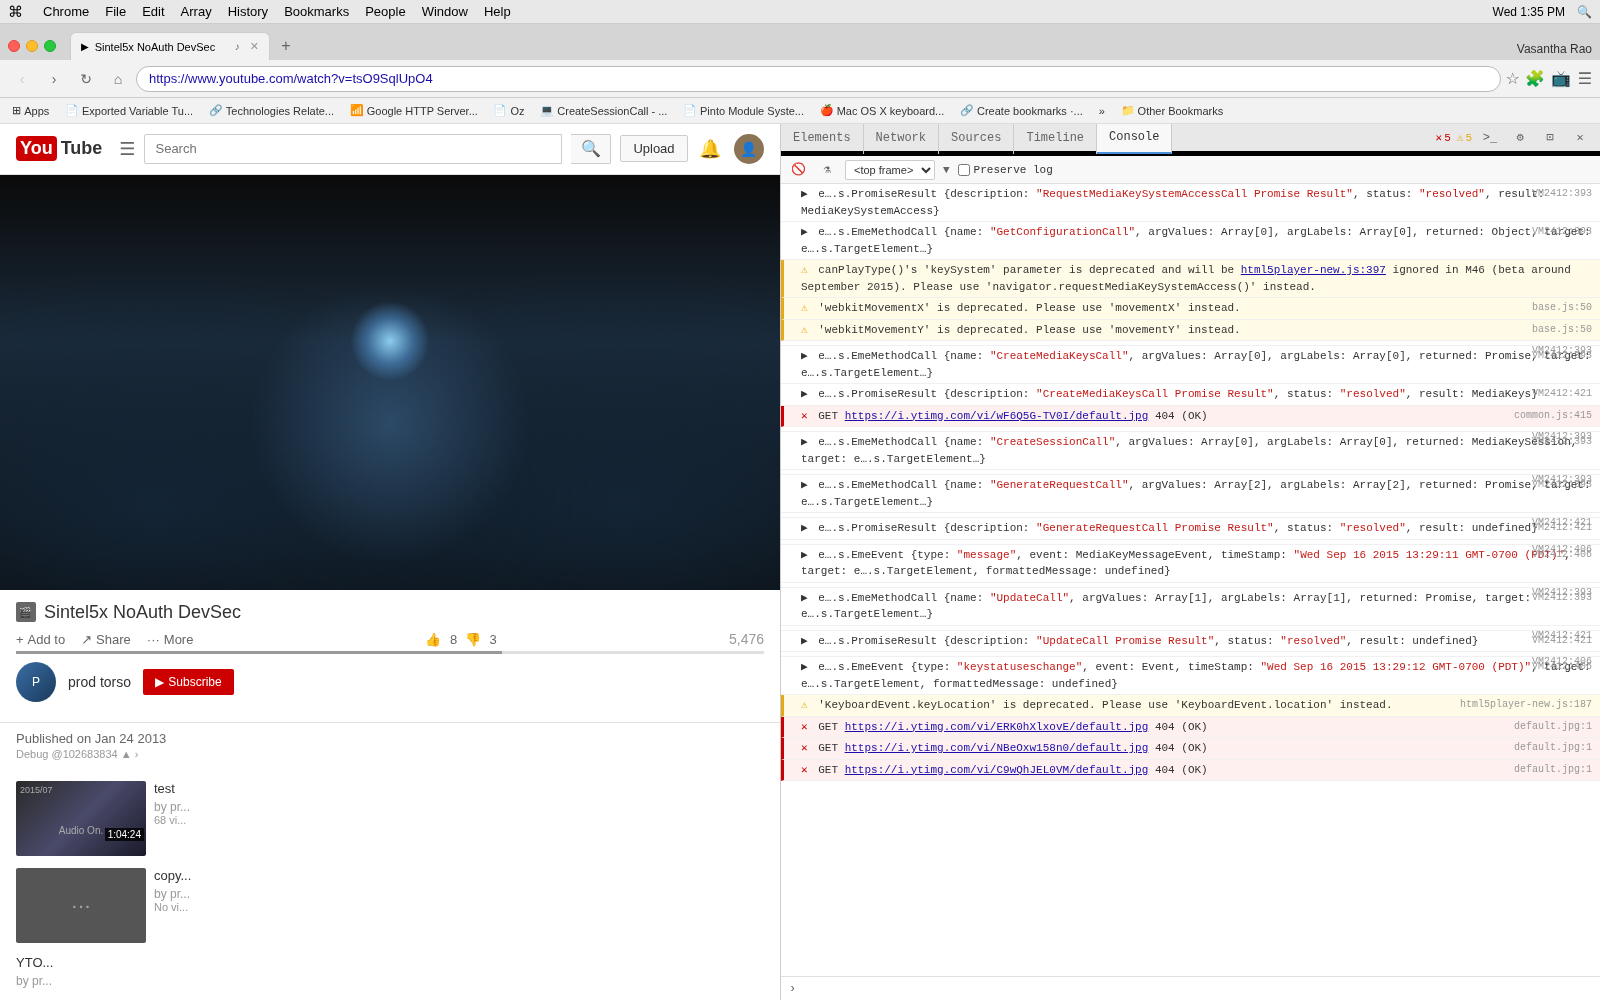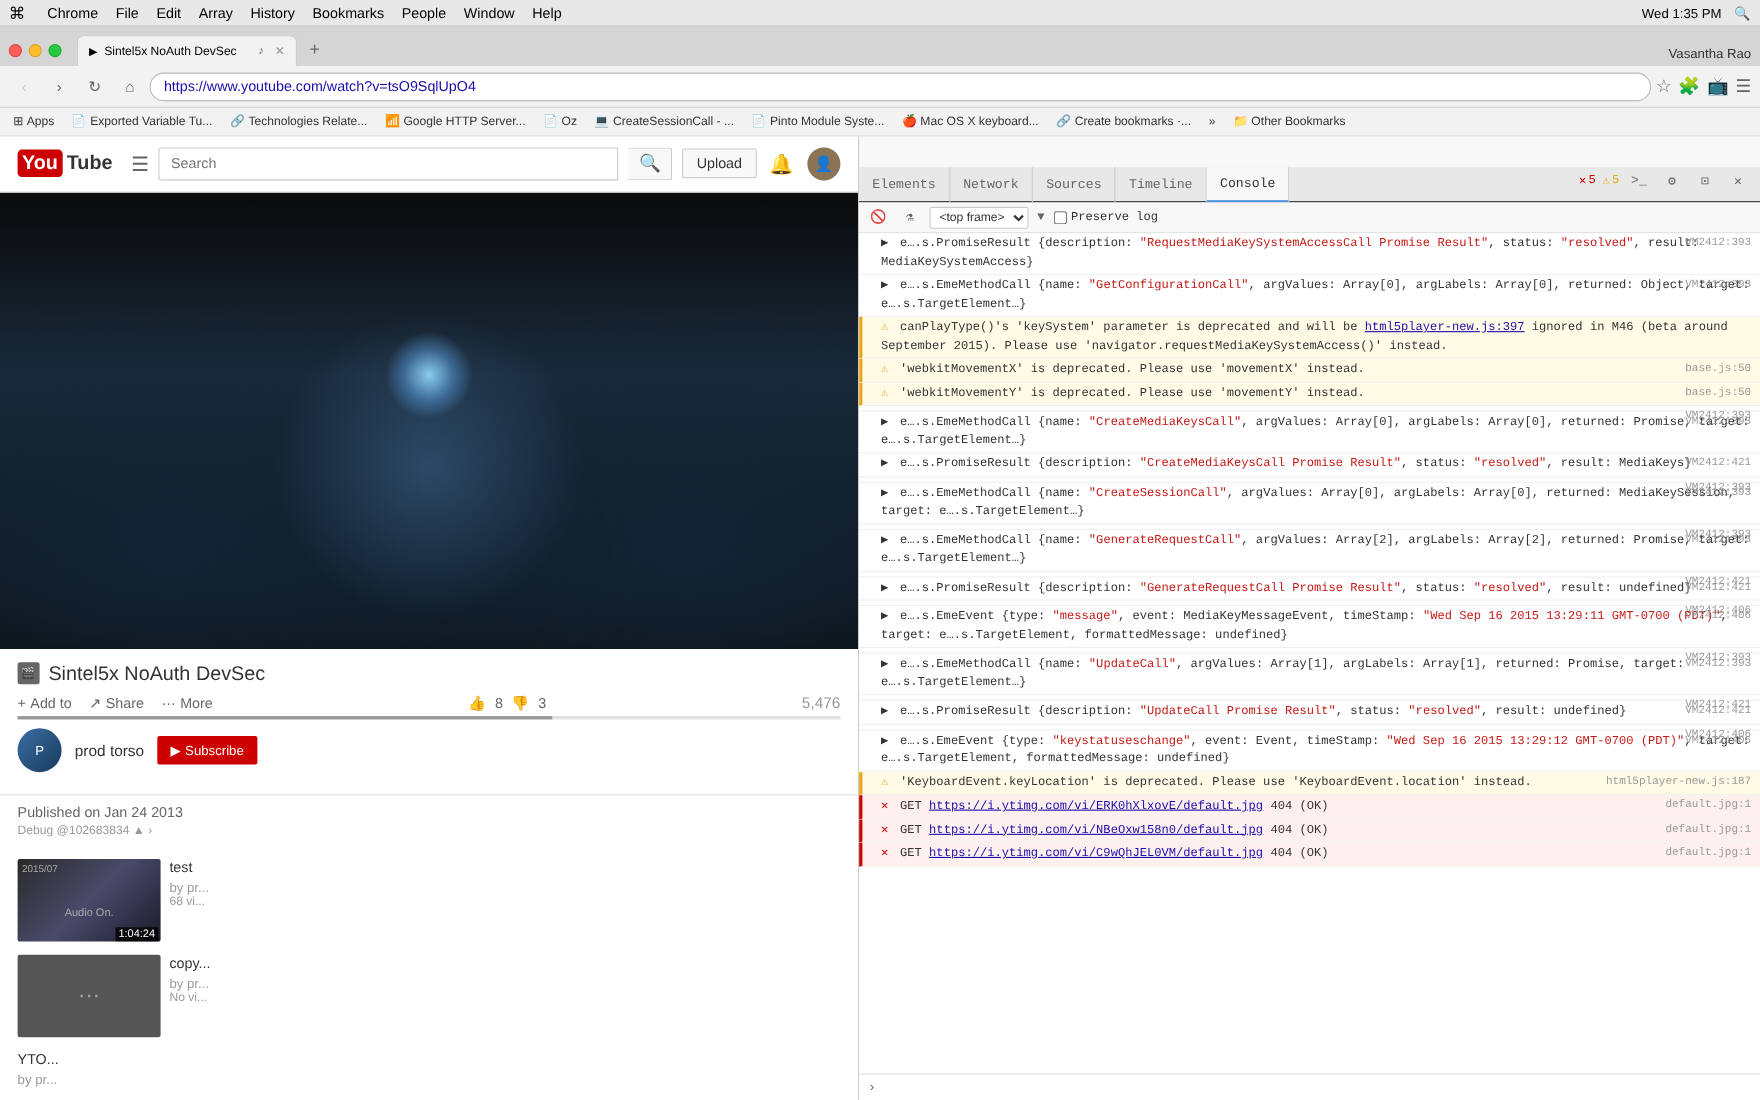--- a/index.html
+++ b/index.html
@@ -244,43 +244,42 @@
     .related-video {
       display: flex; gap: 8px; cursor: pointer;
       padding: 4px 0; align-items: flex-start;
     }
     .rv-thumb {
       width: 130px; height: 75px;
       background: #333; flex-shrink: 0; position: relative;
       overflow: hidden; border-radius: 2px;
     }
     .rv-duration {
-      position: absolute; bottom: 0; right: 2px;
+      position: absolute; bottom: 15px; right: 2px;
       background: rgba(0,0,0,0.8); color: white;
       font-size: 10px; padding: 1px 3px;
     }
     .rv-info { flex: 1; }
     .rv-title { font-size: 13px; color: #333; line-height: 1.3; }
     .rv-channel { font-size: 12px; color: #999; margin-top: 2px; }
     .rv-views { font-size: 11px; color: #999; }
 
     
     .devtools-panel {
       flex: 1; height: 100%;
       background: #f8f8f8;
       display: flex; flex-direction: column;
       border-left: 1px solid #ccc;
       font-family: 'Menlo', 'Monaco', 'Courier New', monospace;
       font-size: 11px;
     }
     .devtools-tabs {
       height: 32px; background: #e8e8e8;
-      display: flex; align-items: flex-start;
-      border-bottom: 1px solid #000000;
-      margin-top: 28px;
+      display: flex; align-items: center;
+      border-bottom: 5px solid #000000;
     }
     .dt-tab {
       height: 32px; padding: 0 12px;
       display: flex; align-items: center;
       font-size: 12px; cursor: pointer; color: #666;
       border-right: 1px solid #ccc;
     }
     .dt-tab.active {
       background: #f8f8f8; color: #333;
       border-bottom: 2px solid #4a90d9;
@@ -689,20 +688,27 @@
           <span style="color:#333;">e….s.EmeMethodCall {name: <span style="color:#c41a16;">"CreateMediaKeysCall"</span>, argValues: Array[0], argLabels: Array[0], returned: Promise, target: e….s.TargetElement…}</span>
           <span class="line-num">VM2412:393</span>
         </div>
 
         <div class="console-line info">
           <span class="expand">▶</span>
           <span style="color:#333;">e….s.PromiseResult {description: <span style="color:#c41a16;">"CreateMediaKeysCall Promise Result"</span>, status: <span style="color:#c41a16;">"resolved"</span>, result: MediaKeys}</span>
           <span class="line-num">VM2412:421</span>
         </div>
 
+        <div class="console-line error">
+          <span class="err-icon">✕</span>
+          <span style="color:#333;">GET </span>
+          <span class="link">https://i.ytimg.com/vi/wF6Q5G-TV0I/default.jpg</span>
+          <span style="color:#333;"> 404 (OK)</span>
+          <span class="line-num">common.js:415</span>
+        </div>
 
         <div class="console-line info">
           <span class="line-num">VM2412:393</span>
         </div>
         <div class="console-line info">
           <span class="expand">▶</span>
           <span style="color:#333;">e….s.EmeMethodCall {name: <span style="color:#c41a16;">"CreateSessionCall"</span>, argValues: Array[0], argLabels: Array[0], returned: MediaKeySession, target: e….s.TargetElement…}</span>
           <span class="line-num">VM2412:393</span>
         </div>
 

